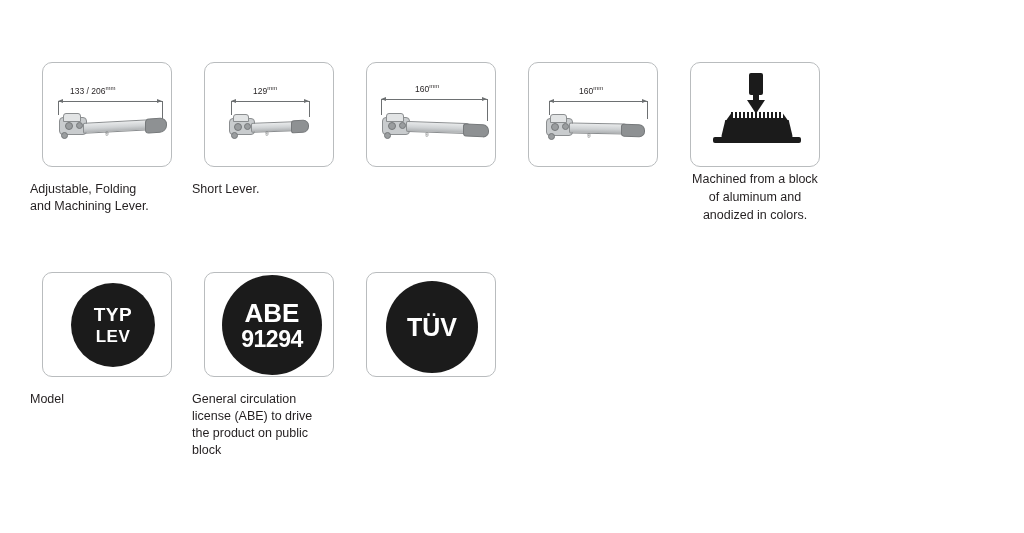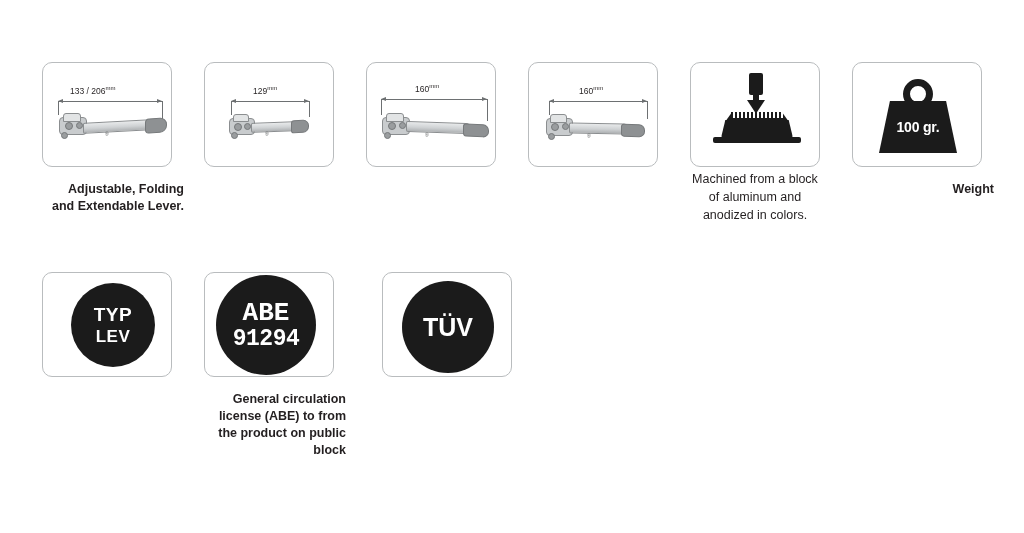--- a/index.html
+++ b/index.html
@@ -31,23 +31,23 @@
     border: 1px solid #b9bcbe;
     border-radius: 10px;
     background: #ffffff;
     margin: 0 auto;
     box-sizing: border-box;
     position: relative;
     overflow: hidden;
   }
   .caption {
     margin-top: 14px;
-    text-align: right;
+    text-align: left;
     font-size: 12.5px;
-    font-weight: bold;
+    font-weight: normal;
     line-height: 1.35;
     color: #231f20;
     padding: 0 4px;
   }
   .subcaption {
     margin-top: 3px;
     text-align: center;
     font-size: 12.5px;
     font-weight: normal;
     line-height: 1.45;
@@ -210,21 +210,21 @@
         <div class="bolt" style="left:12px; top:11px; width:6px; height:6px;"></div>
         <div class="bolt" style="left:23px; top:11px; width:5px; height:5px;"></div>
         <div class="blade" style="left:30px; top:10px; width:66px; height:9px; border-radius:2px 6px 6px 2px; transform: skewY(-3deg);"></div>
         <div class="tip" style="left:92px; top:7px; width:20px; height:13px; border-radius:4px 7px 7px 4px; transform: skewY(-4deg);"></div>
         <div class="bolt" style="left:8px; top:21px; width:5px; height:5px;"></div>
         <div class="screwlabel" style="left:52px; top:20px;">®</div>
       </div>
     </div>
     <div class="caption">
       <span>Adjustable, Folding</span><br>
-      <span>and Extendable Lever.</span>
+      <span>and Machining Lever.</span>
     </div>
   </div>
 
   <div class="cell" style="left:188px; top:62px;">
     <div class="card">
       <div class="dimlabel" style="left:48px; top:22px;"><span>129</span><span class="mm">mm</span></div>
       <div class="dimline" style="left:26px; top:38px; width:78px;"></div>
       <div class="arrow-l" style="left:26px; top:35.5px;"></div>
       <div class="arrow-r" style="left:99px; top:35.5px;"></div>
       <div class="tick" style="left:26px; top:38px; height:14px;"></div>
@@ -234,20 +234,23 @@
         <div class="perch" style="left:4px; top:5px; width:24px; height:15px; border-radius:4px;"></div>
         <div class="perch2" style="left:8px; top:1px; width:14px; height:6px; border-radius:3px 3px 0 0;"></div>
         <div class="bolt" style="left:9px; top:10px; width:6px; height:6px;"></div>
         <div class="bolt" style="left:19px; top:10px; width:5px; height:5px;"></div>
         <div class="blade" style="left:26px; top:9px; width:46px; height:8px; border-radius:2px 5px 5px 2px; transform: skewY(-2deg);"></div>
         <div class="tip" style="left:66px; top:7px; width:16px; height:11px; border-radius:3px 6px 6px 3px; transform: skewY(-3deg);"></div>
         <div class="bolt" style="left:6px; top:19px; width:5px; height:5px;"></div>
         <div class="screwlabel" style="left:40px; top:18px;">®</div>
       </div>
     </div>
+    <div class="caption">
+      <span>Short Lever.</span>
+    </div>
   </div>
 
   <div class="cell" style="left:350px; top:62px;">
     <div class="card">
       <div class="dimlabel" style="left:48px; top:20px;"><span>160</span><span class="mm">mm</span></div>
       <div class="dimline" style="left:14px; top:36px; width:106px;"></div>
       <div class="arrow-l" style="left:14px; top:33.5px;"></div>
       <div class="arrow-r" style="left:115px; top:33.5px;"></div>
       <div class="tick" style="left:14px; top:36px; height:16px;"></div>
       <div class="tick" style="left:120px; top:36px; height:22px;"></div>
@@ -303,58 +306,49 @@
         <div class="block" style="left:22px; top:74px; width:88px; height:6px; border-radius:2px;"></div>
       </div>
     </div>
     <div class="subcaption">
       <span>Machined from a block</span><br>
       <span>of aluminum and</span><br>
       <span>anodized in colors.</span>
     </div>
   </div>
 
-  <div class="cell" style="left:836px; top:62px;">
-    <div class="card">
-      <div class="weight-shape">
-        <div class="weight-handle"></div>
-        <div class="weight-body"></div>
-        <div class="weight-text">100 gr.</div>
-      </div>
-    </div>
-    <div class="caption">
-      <span>Weight</span>
-    </div>
-  </div>
 
   <div class="cell" style="left:26px; top:272px;">
     <div class="card">
       <div class="badge" style="left:28px; top:10px; width:84px; height:84px;">
         <div class="l1" style="font-size:19px; letter-spacing:0.5px;">TYP</div>
         <div class="l2" style="font-size:17px; margin-top:4px; letter-spacing:0.5px;">LEV</div>
       </div>
     </div>
+    <div class="caption">
+      <span>Model</span>
+    </div>
   </div>
 
   <div class="cell" style="left:188px; top:272px;">
     <div class="card">
-      <div class="badge" style="left:11px; top:2px; width:100px; height:100px;font-family:Liberation Mono, monospace;">
+      <div class="badge" style="left:17px; top:2px; width:100px; height:100px;">
         <div class="l1" style="font-size:26px; letter-spacing:0px;">ABE</div>
         <div class="l2" style="font-size:23px; margin-top:2px; letter-spacing:-0.5px;">91294</div>
       </div>
     </div>
     <div class="caption">
       <span>General circulation</span><br>
-      <span>license (ABE) to from</span><br>
+      <span>license (ABE) to drive</span><br>
       <span>the product on public</span><br>
       <span>block</span>
     </div>
   </div>
 
-  <div class="cell" style="left:366px; top:272px;">
+  <div class="cell" style="left:350px; top:272px;">
     <div class="card">
       <div class="badge" style="left:19px; top:8px; width:92px; height:92px;">
         <div class="l1" style="font-size:25px; letter-spacing:0px;">TÜV</div>
       </div>
     </div>
   </div>
 
 </div>
 
 </body></html>

